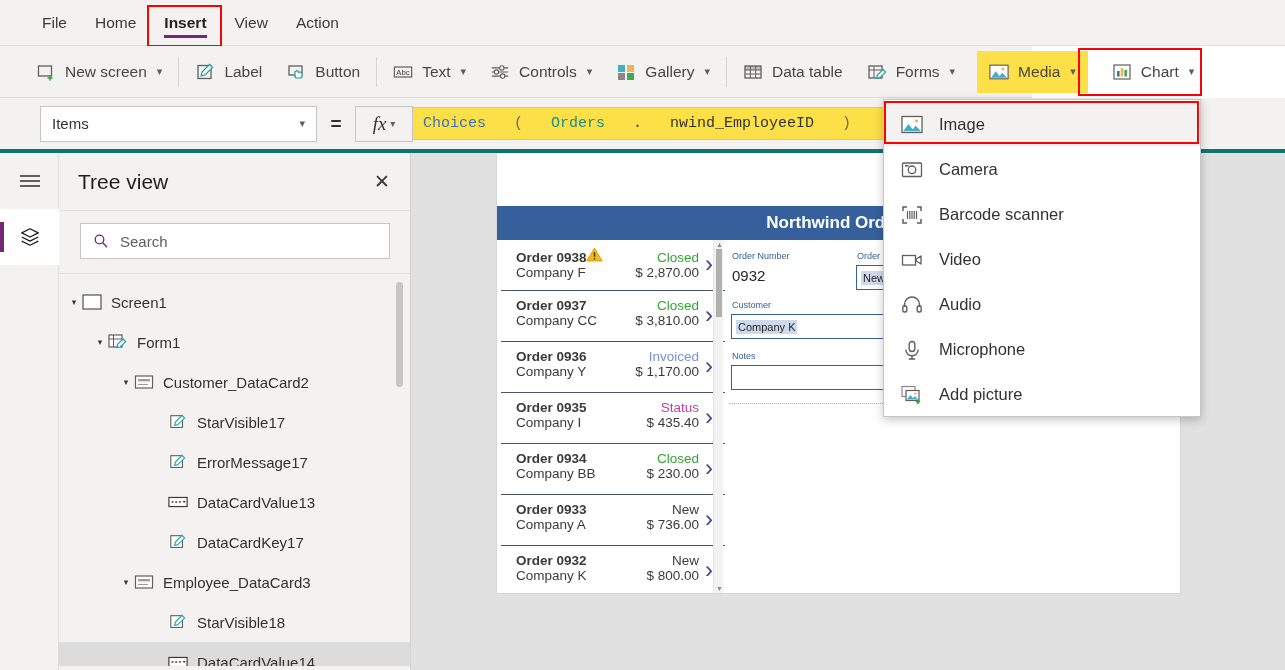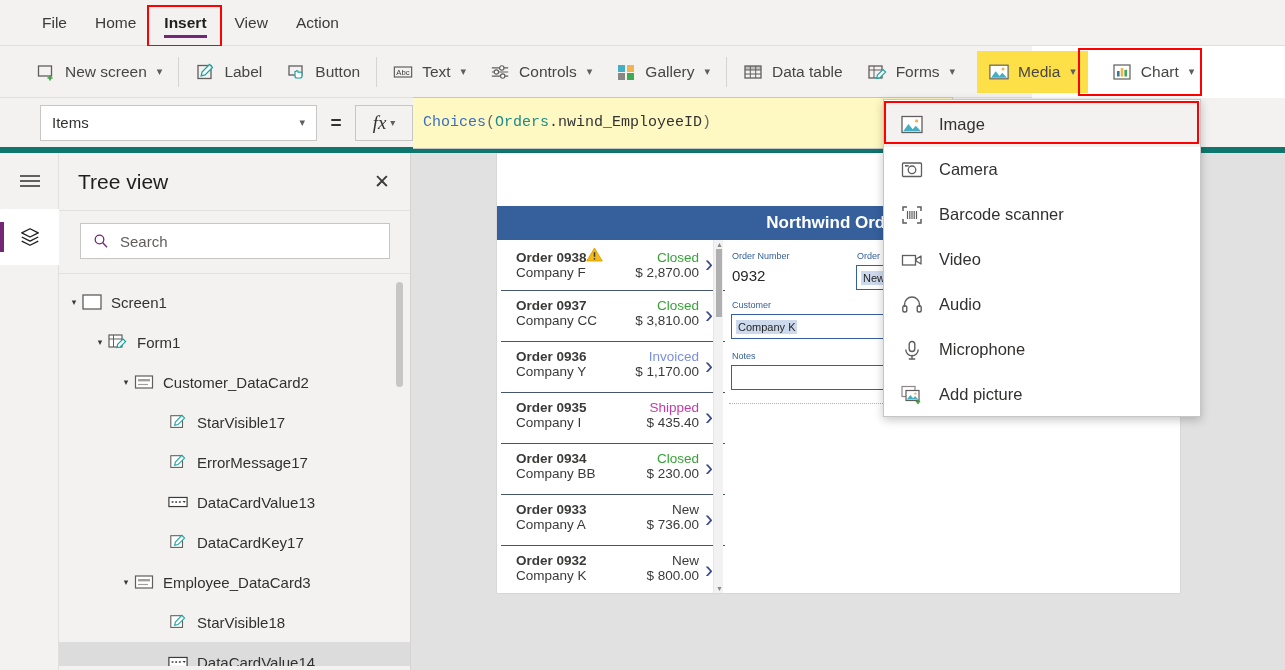--- a/index.html
+++ b/index.html
@@ -50,40 +50,40 @@
   .rb-sep { width: 1px; height: 30px; background: #d6d4d2; margin: 0 4px; flex: 0 0 1px; }
   .rb.sel { background: #fde047; }
   .redbox-media {
     position: absolute; left: 1078px; top: 48px; width: 124px; height: 48px;
     border: 2px solid #ff0000; pointer-events: none;
   }
 
   
   .formulabar {
     position: absolute; left: 0; top: 98px; width: 1285px; height: 55px;
-    background: #f3f2f1; border-bottom: 6px solid #0f766e;
+    background: #f3f2f1; border-bottom: 4px solid #0f766e;
     display: flex; align-items: center; padding-left: 40px;
   }
   .prop-select {
     width: 277px; height: 36px; background: #ffffff; border: 1px solid #c8c6c4;
     display: flex; align-items: center; justify-content: space-between;
     padding: 0 11px; font-size: 15px; color: #323130; cursor: pointer;
   }
   .prop-select .chev { font-size: 11px; color: #605e5c; }
   .eq { width: 38px; text-align: center; font-size: 19px; color: #323130; font-weight: bold; }
   .fx-btn {
     width: 58px; height: 36px; background: #f3f2f1; border: 1px solid #c8c6c4;
     display: flex; align-items: center; justify-content: center; gap: 4px; cursor: pointer;
   }
   .fx-btn .fxg { font-family: "Liberation Serif", serif; font-style: italic; font-size: 19px; color: #323130; }
   .fx-btn .chev { font-size: 10px; color: #605e5c; }
   .formula-input {
-    height: 52px; width: 540px; background: #fef9c3; border: 1px solid #c8c6c4; border-left: none;
+    height: 33px; width: 540px; background: #fde047; border: 1px solid #c8c6c4; border-left: none;
     display: flex; align-items: center; padding: 0 10px;
-    font-family: "Liberation Mono", monospace; font-size: 15px; white-space: nowrap; overflow: hidden;
+    font-family: "Liberation Mono", monospace; font-size: 15px; white-space: nowrap; overflow: hidden; gap: 28px;
   }
   .tok-fn { color: #3b6ec0; }
   .tok-paren { color: #6a6a6a; }
   .tok-tbl { color: #1e8a8a; }
   .tok-dot { color: #3b3a39; }
   .tok-col { color: #333333; }
 
   
   .dropdown {
     position: absolute; left: 883px; top: 99px; width: 318px; height: 318px;
@@ -578,21 +578,21 @@
           <div class="grow-l2">
             <span class="g-comp">Company Y</span>
             <span class="g-amt">$ 1,170.00</span>
           </div>
           <div class="g-chev">›</div>
         </div>
 
         <div class="grow">
           <div class="grow-l1">
             <span class="g-order">Order 0935</span>
-            <span class="g-status" style="color:#c33ca8;">Shipped</span>
+            <span class="g-status" style="color:#c33ca8;">Status</span>
           </div>
           <div class="grow-l2">
             <span class="g-comp">Company I</span>
             <span class="g-amt">$ 435.40</span>
           </div>
           <div class="g-chev">›</div>
         </div>
 
         <div class="grow">
           <div class="grow-l1">

